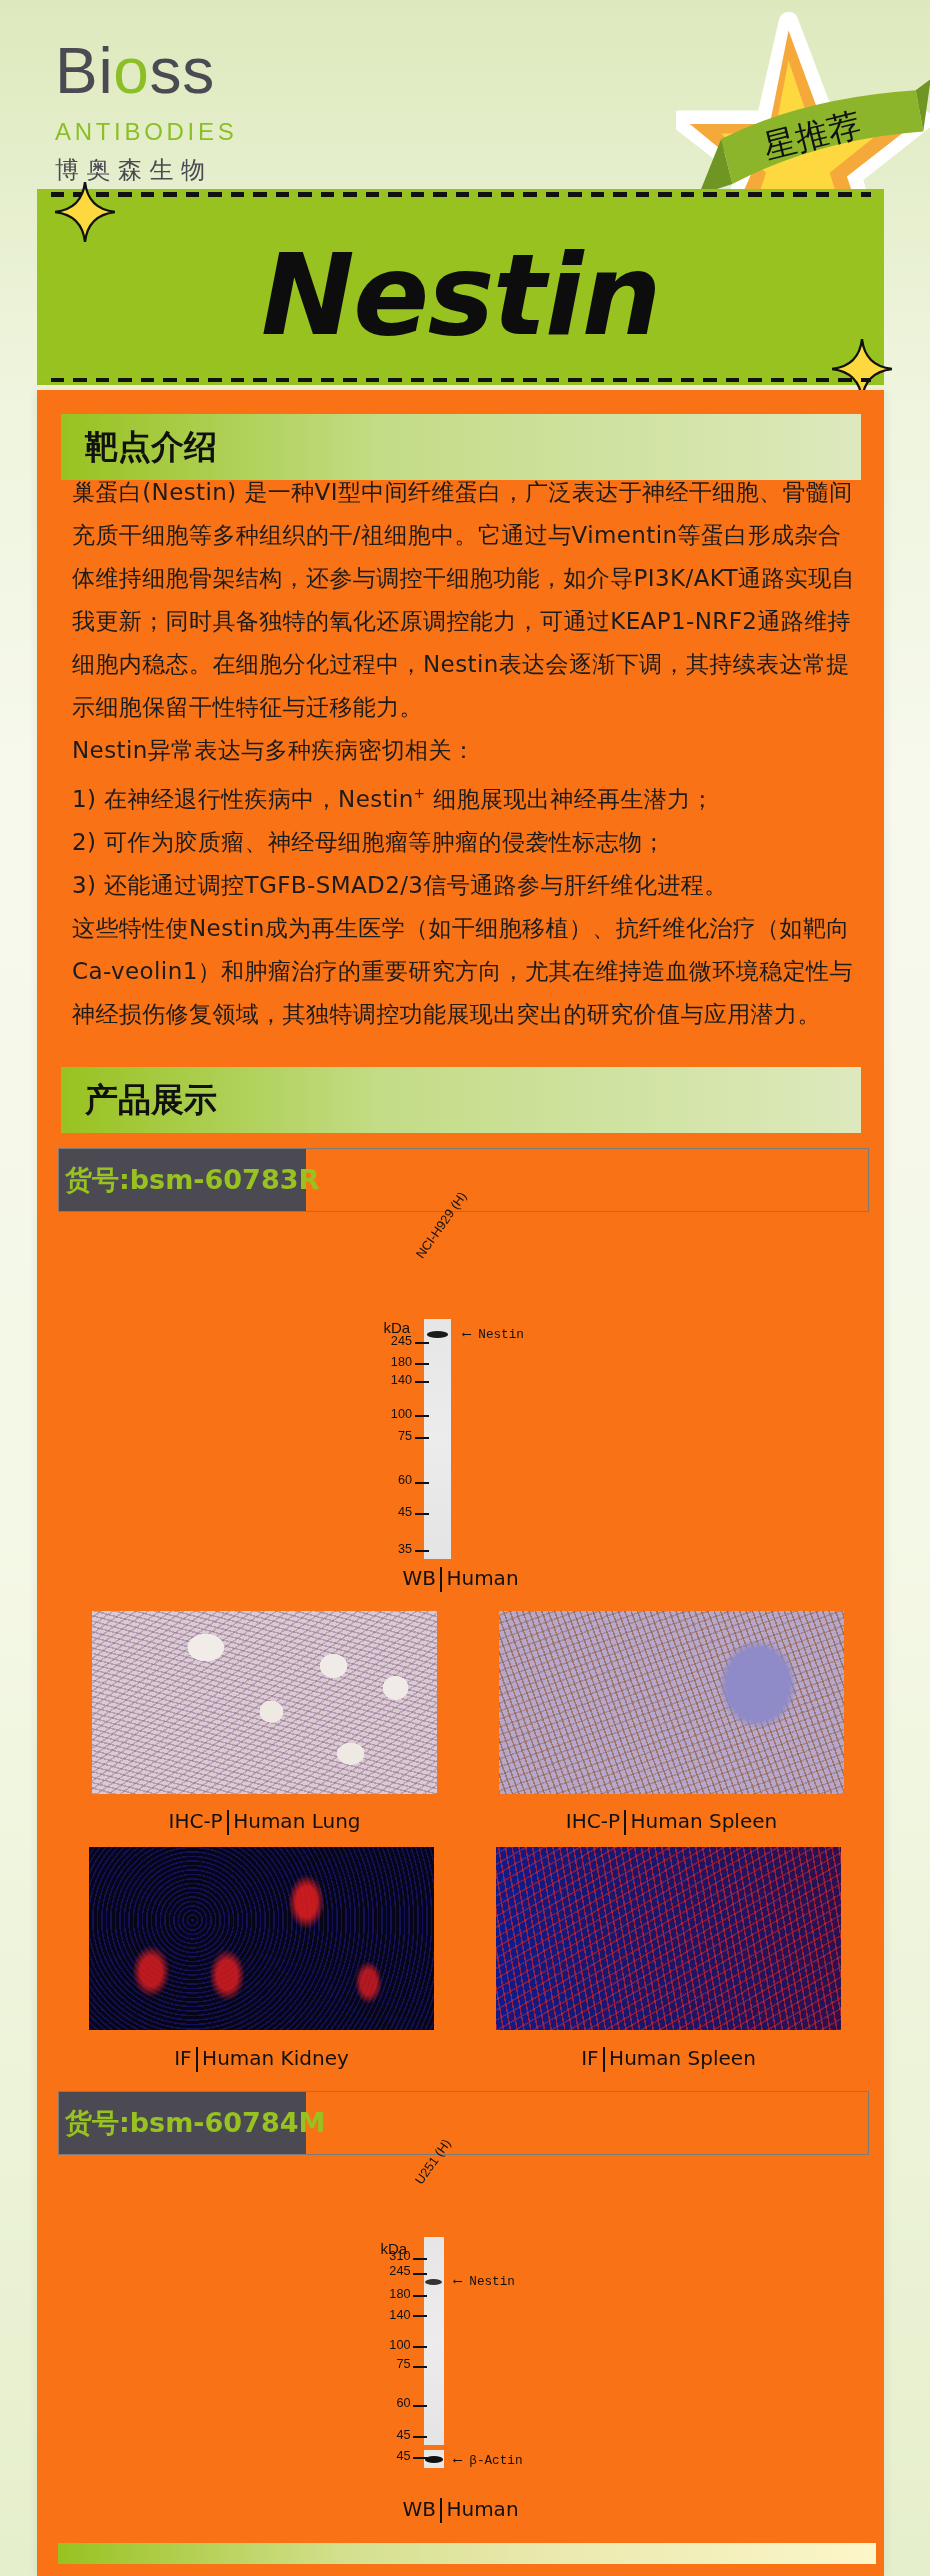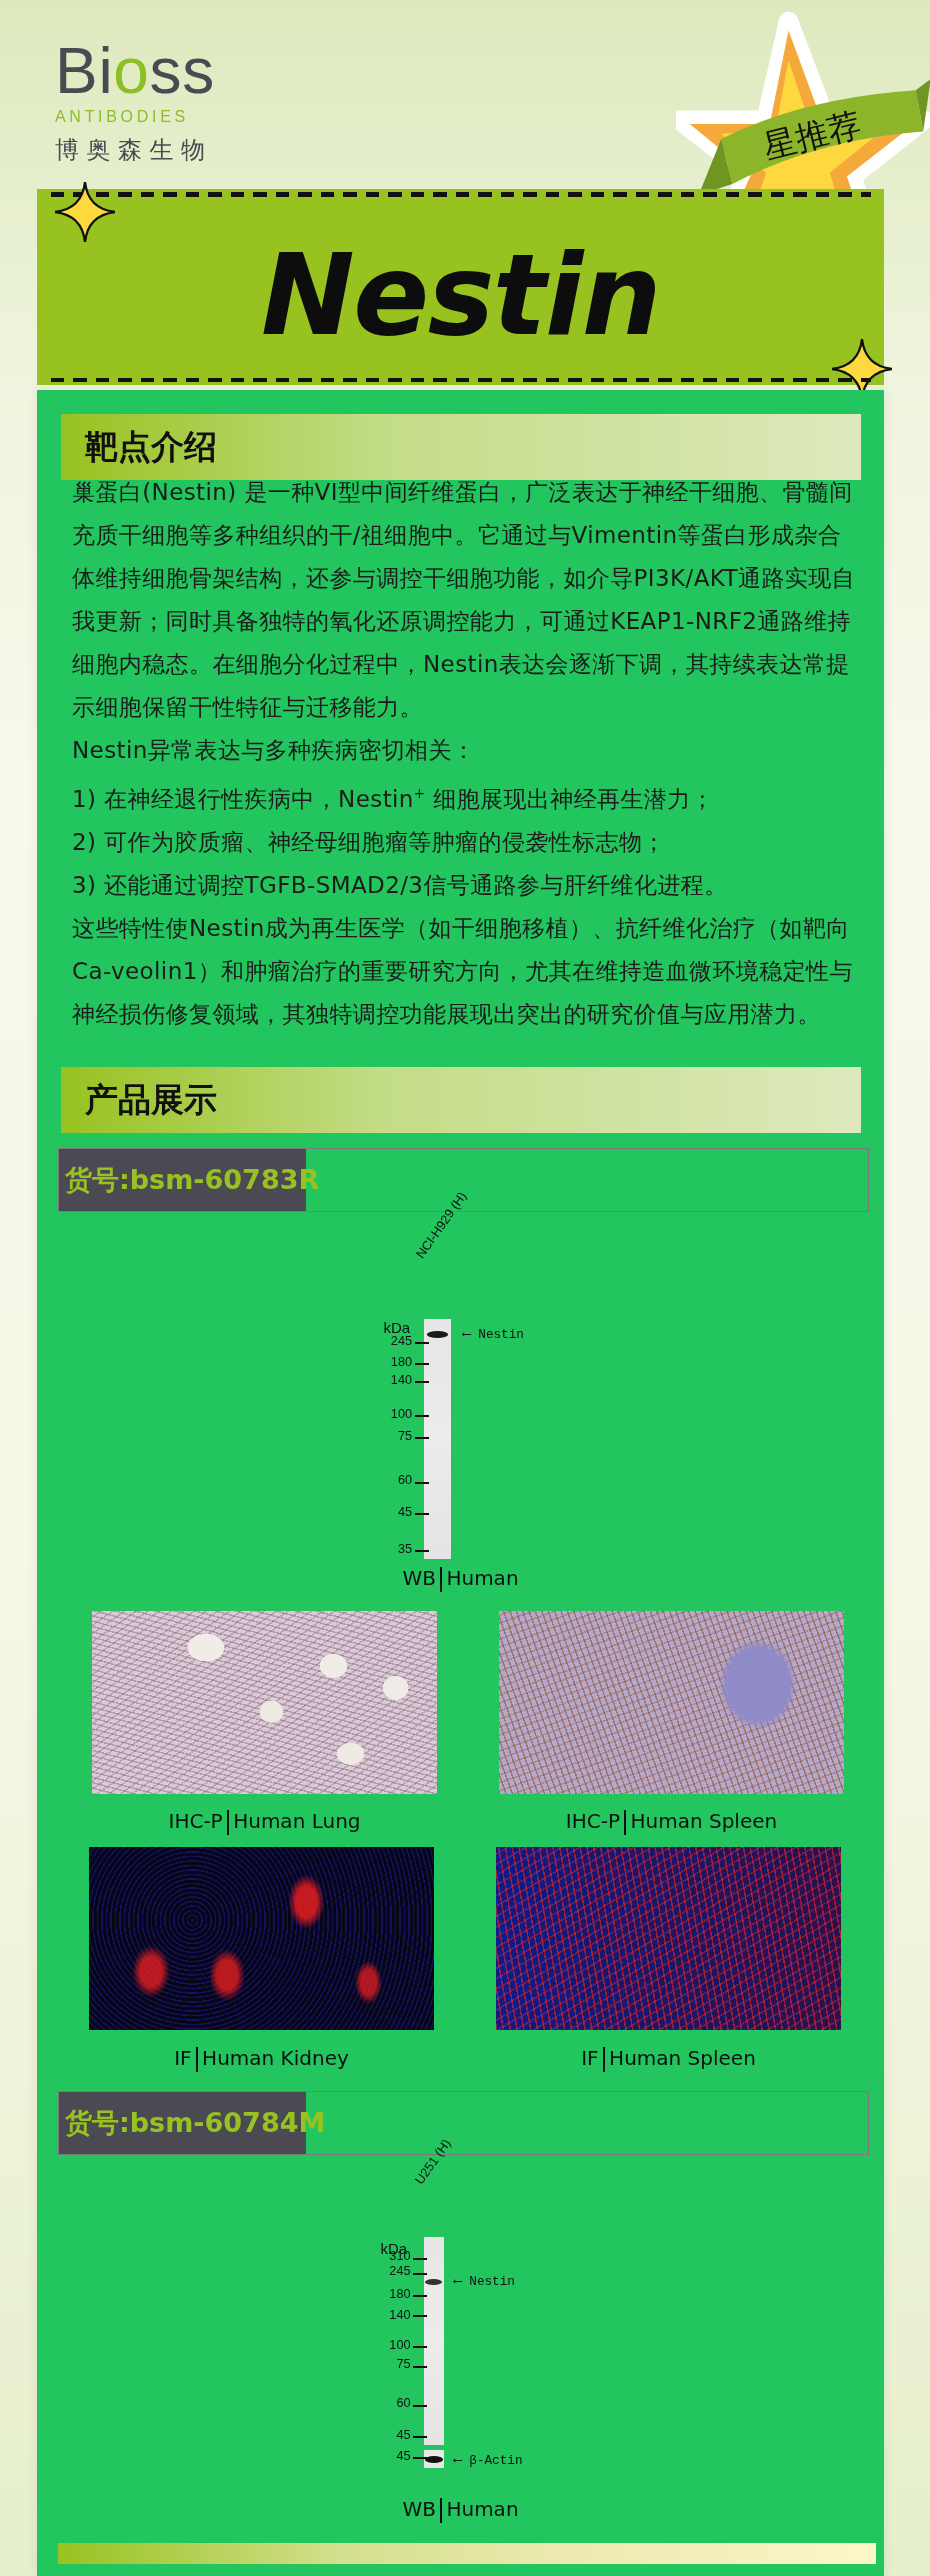--- a/index.html
+++ b/index.html
@@ -7,21 +7,21 @@
   body {
     font-family: "DejaVu Sans", "Liberation Sans", sans-serif;
     background: linear-gradient(180deg, #dde9bd 0%, #eef4dc 14%, #f6f9ec 30%, #f4f8e6 60%, #e6efcc 100%);
     position: relative;
     overflow: hidden;
     color: #1a1a1a;
   }
   .logo { position: absolute; left: 55px; top: 39px; width: 165px; }
   .logo-bioss { font-family: "Liberation Sans", sans-serif; font-size: 64px; color: #4a4a52; letter-spacing: 0.7px; line-height: 1; font-weight: 400; }
   .logo-bioss .o { color: #8cbf26; }
-  .logo-anti { font-family: "Liberation Sans", sans-serif; font-size: 16px; color: #8cbf26; letter-spacing: 3.7px; margin-top: 5px; }
+  .logo-anti { font-family: "Liberation Sans", sans-serif; font-size: 24px; color: #8cbf26; letter-spacing: 3.7px; margin-top: 15px; }
   .logo-cn { font-size: 24px; color: #4a4a52; letter-spacing: 7.5px; margin-top: 7.5px; }
 
   .hero {
     position: absolute; left: 37px; top: 189px; width: 847px; height: 196px;
     background: #98c220;
     display: flex; align-items: center; justify-content: center;
   }
   .hero::before, .hero::after {
     content: ""; position: absolute; left: 13.5px; right: 13.5px; height: 4.5px;
     background-image: repeating-linear-gradient(90deg, #111 0 13.5px, transparent 13.5px 22.5px);
@@ -30,21 +30,21 @@
   .hero::after { bottom: 3px; }
   .hero-title { font-family: "DejaVu Sans", sans-serif; font-style: italic; font-weight: 700; font-size: 112px; color: #0d0d0d; letter-spacing: -1.5px; margin-top: 15px; }
   .sparkle { position: absolute; }
   .sparkle-1 { left: 18px; top: -7.5px; }
   .sparkle-2 { right: -7.5px; bottom: -13.5px; }
 
   .badge { position: absolute; right: 0; top: 7.5px; width: 255px; height: 247px; }
 
   .card {
     position: absolute; left: 37px; top: 390px; width: 847px; height: 2186px;
-    background: #22c55e;
+    background: #f97316;
     box-shadow: 0 0 10.5px rgba(0,0,0,0.08);
   }
   .sec-head {
     position: absolute; left: 24px; width: 800px; height: 66px;
     background: linear-gradient(90deg, #98c220 0%, #c3dc86 40%, #dde9bd 100%);
     display: flex; align-items: center; padding-left: 24px;
     font-size: 33px; font-weight: 700; color: #111;
   }
   .intro { position: absolute; left: 35px; top: 81px; width: 787px; font-size: 23px; line-height: 43px; color: #1c1c1c; letter-spacing: 0.4px; }
   .intro p { margin: 0; }

